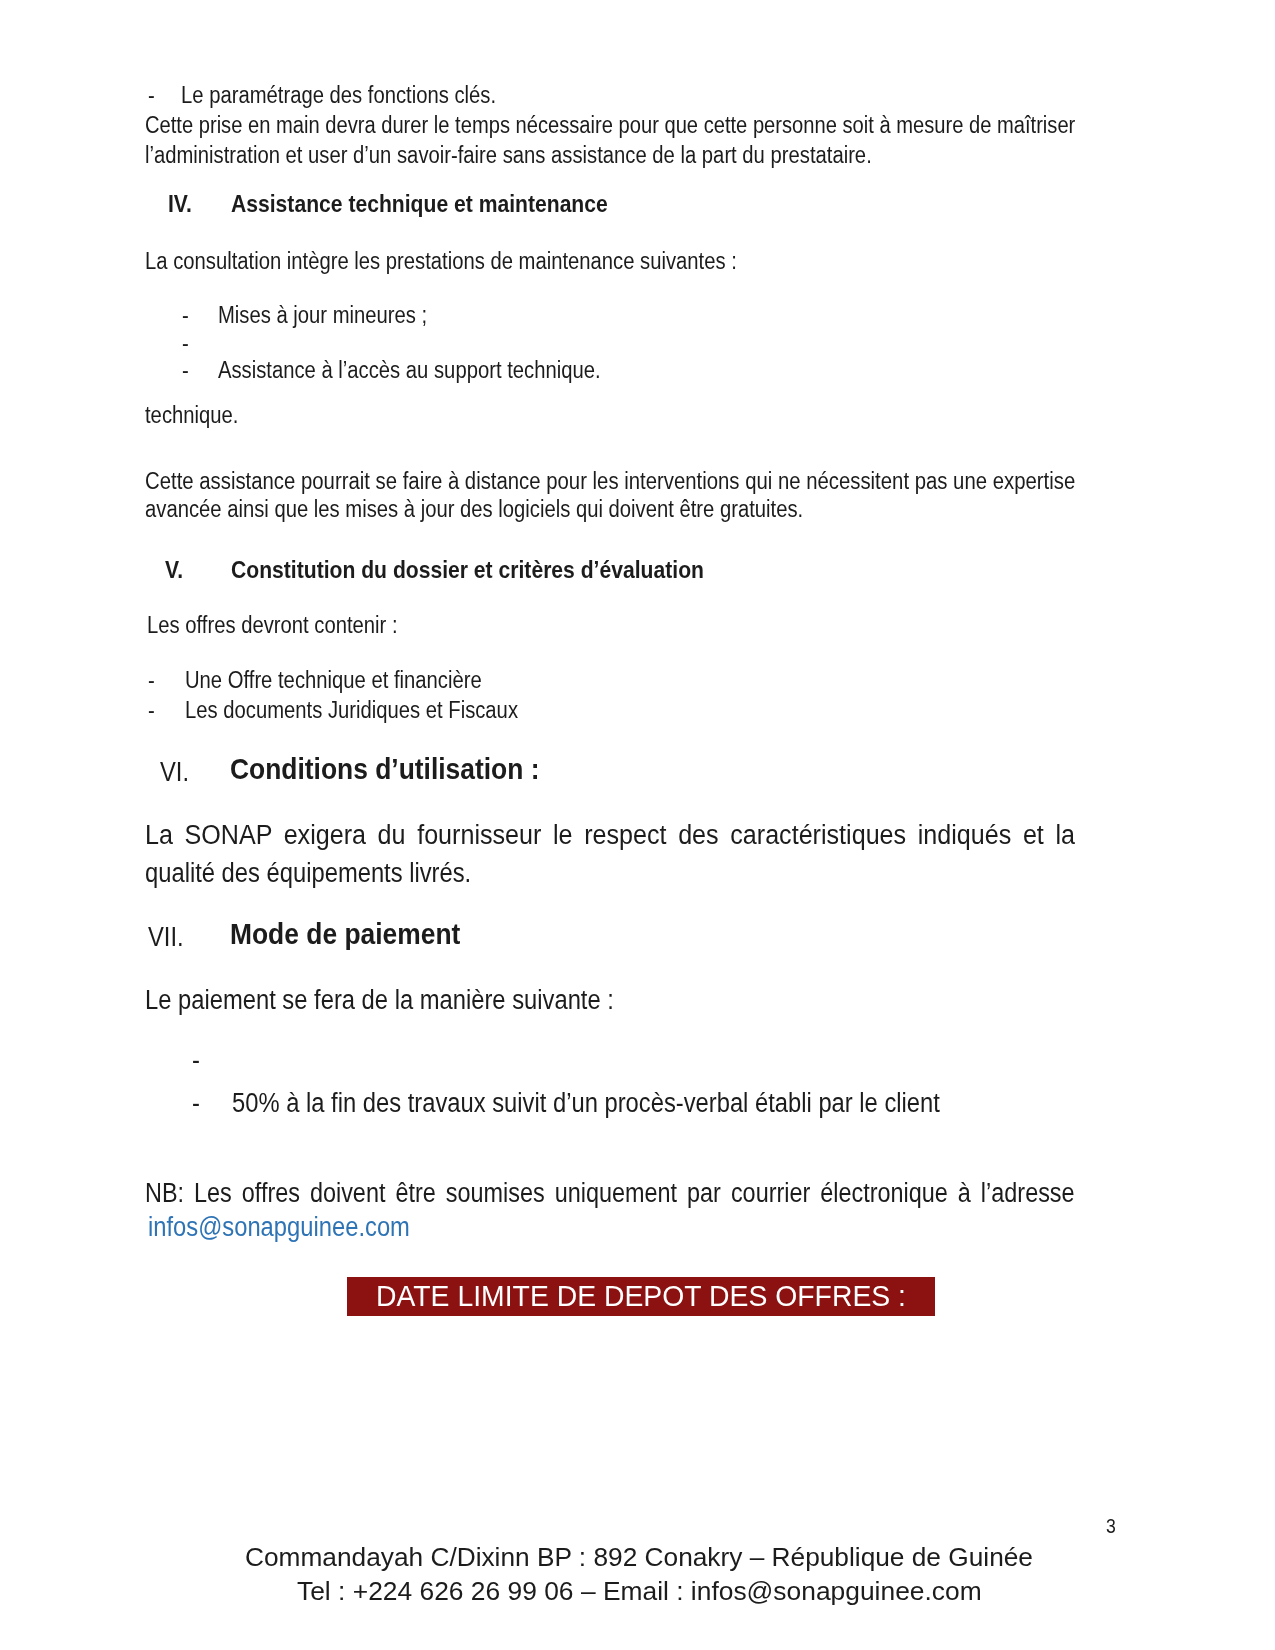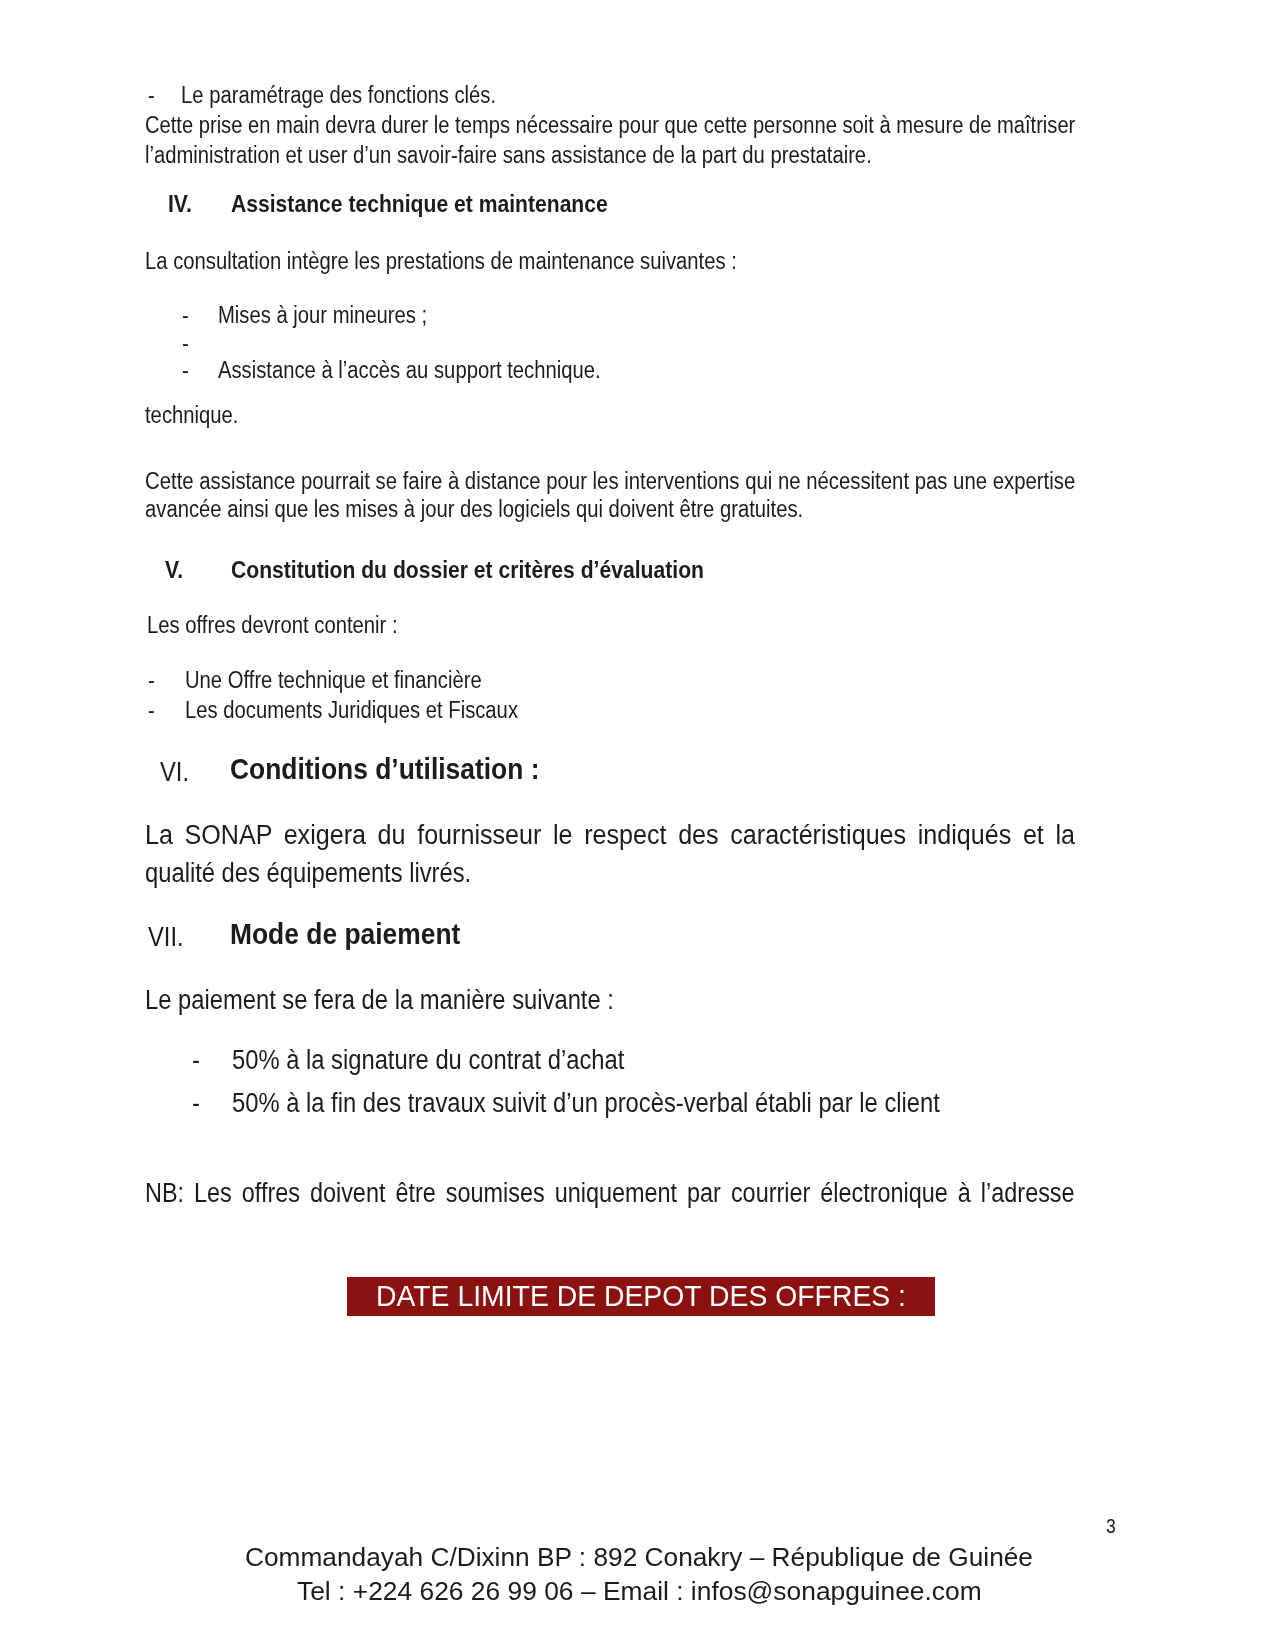--- a/index.html
+++ b/index.html
@@ -66,25 +66,25 @@
 
   <div class="ln f27" style="left:145px;top:820px"><span class="fitL ws5" style="transform: scaleX(0.93);">La SONAP exigera du fournisseur le respect des caractéristiques indiqués et la</span></div>
   <div class="ln f27" style="left:145px;top:858px"><span class="t">qualité des équipements livrés.</span></div>
 
   <div class="ln f27" style="left:148px;top:922px"><span class="t">VII.</span></div>
   <div class="ln h67" style="left:230px;top:917px"><span class="t">Mode de paiement</span></div>
 
   <div class="ln f27" style="left:145px;top:985px"><span class="t">Le paiement se fera de la manière suivante :</span></div>
 
   <div class="ln f27" style="left:192px;top:1045px"><span class="t">-</span></div>
-  <div class="ln f27" style="left:232px;top:1045px"><span class="t">50% à la signature du contrat d’achat</span></div>
   <div class="ln f27" style="left:192px;top:1088px"><span class="t">-</span></div>
   <div class="ln f27" style="left:232px;top:1088px"><span class="t">50% à la fin des travaux suivit d’un procès-verbal établi par le client</span></div>
 
   <div class="ln f27" style="left:145px;top:1178px"><span class="fitL ws4" style="transform: scaleX(0.867537);">NB: Les offres doivent être soumises uniquement par courrier électronique à l’adresse</span></div>
+  <div class="ln f27" style="left:148px;top:1212px"><a href="#" class="link"><span class="t">infos@sonapguinee.com</span></a></div>
 
   <div class="banner">
     <span class="bt fitC" style="transform: scaleX(0.977891);">DATE LIMITE DE DEPOT DES OFFRES : 25/11/2022</span>
   </div>
 
   <div class="ln f20 pagenum"><span class="t">3</span></div>
   <div class="ln f26 ctrline" style="top:1542px"><span class="fitC" style="transform: scaleX(1.01026);">Commandayah C/Dixinn BP : 892 Conakry – République de Guinée</span></div>
   <div class="ln f26 ctrline" style="top:1576px"><span class="fitC" style="transform: scaleX(1.01481);">Tel : +224 626 26 99 06 – Email : infos@sonapguinee.com</span></div>
 
 </div>

